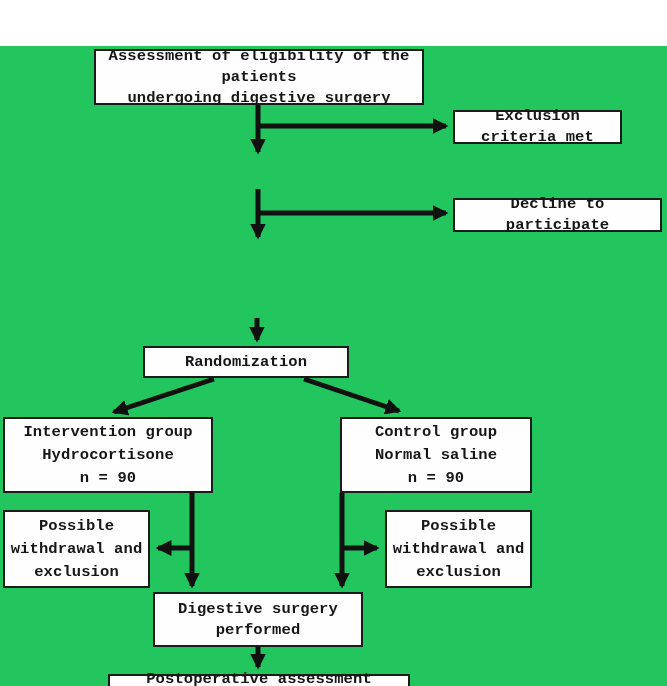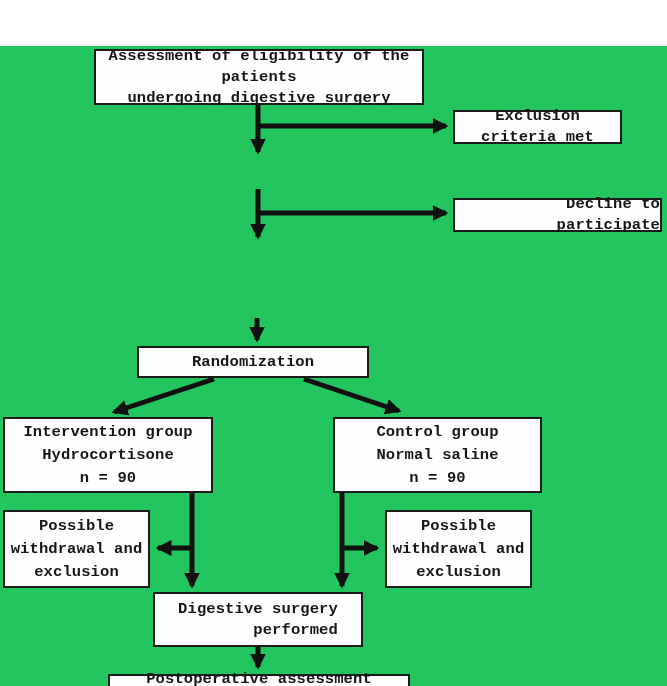--- a/index.html
+++ b/index.html
@@ -36,28 +36,28 @@
     font-size: 15.5px;
     line-height: 21px;
     white-space: pre-line;
     z-index: 2;
     letter-spacing: 0.1px;
   }
   
   .b-eligibility      { left: 94px;  top: 3px;   width: 330px; height: 56px; }
   .b-exclusion        { left: 453px; top: 64px;  width: 169px; height: 34px; }
   .b-inclusion        { left: 152px; top: 111px; width: 212px; height: 32px; }
-  .b-decline          { left: 453px; top: 152px; width: 209px; height: 34px; text-align: right; }
+  .b-decline          { left: 453px; top: 152px; width: 209px; height: 34px; }
   .b-baseline         { left: 97px;  top: 197px; width: 323px; height: 75px; line-height: 23px; }
-  .b-randomization    { left: 137px; top: 300px; width: 232px; height: 32px; }
+  .b-randomization    { left: 143px; top: 300px; width: 206px; height: 32px; }
   .b-intervention     { left: 3px;   top: 371px; width: 210px; height: 76px; line-height: 23px; text-align: center; }
-  .b-control          { left: 333px; top: 371px; width: 209px; height: 76px; line-height: 23px; }
+  .b-control          { left: 340px; top: 371px; width: 192px; height: 76px; line-height: 23px; }
   .b-withdrawal-left  { left: 3px;   top: 464px; width: 147px; height: 78px; line-height: 23px; }
   .b-withdrawal-right { left: 385px; top: 464px; width: 147px; height: 78px; line-height: 23px; }
-  .b-surgery          { left: 153px; top: 546px; width: 210px; height: 55px; text-align: right; }
+  .b-surgery          { left: 153px; top: 546px; width: 210px; height: 55px; }
   .b-postop           { left: 108px; top: 628px; width: 302px; height: 56px; line-height: 23px; }
 </style>
 </head>
 <body>
 
 <div class="stage">
 
   <svg class="arrows" width="667" height="686" viewBox="0 0 667 686">
     <defs>
       <marker id="ah" viewBox="0 0 3.2 3.2" refX="2.7" refY="1.6" markerWidth="3.2" markerHeight="3.2" orient="auto">

